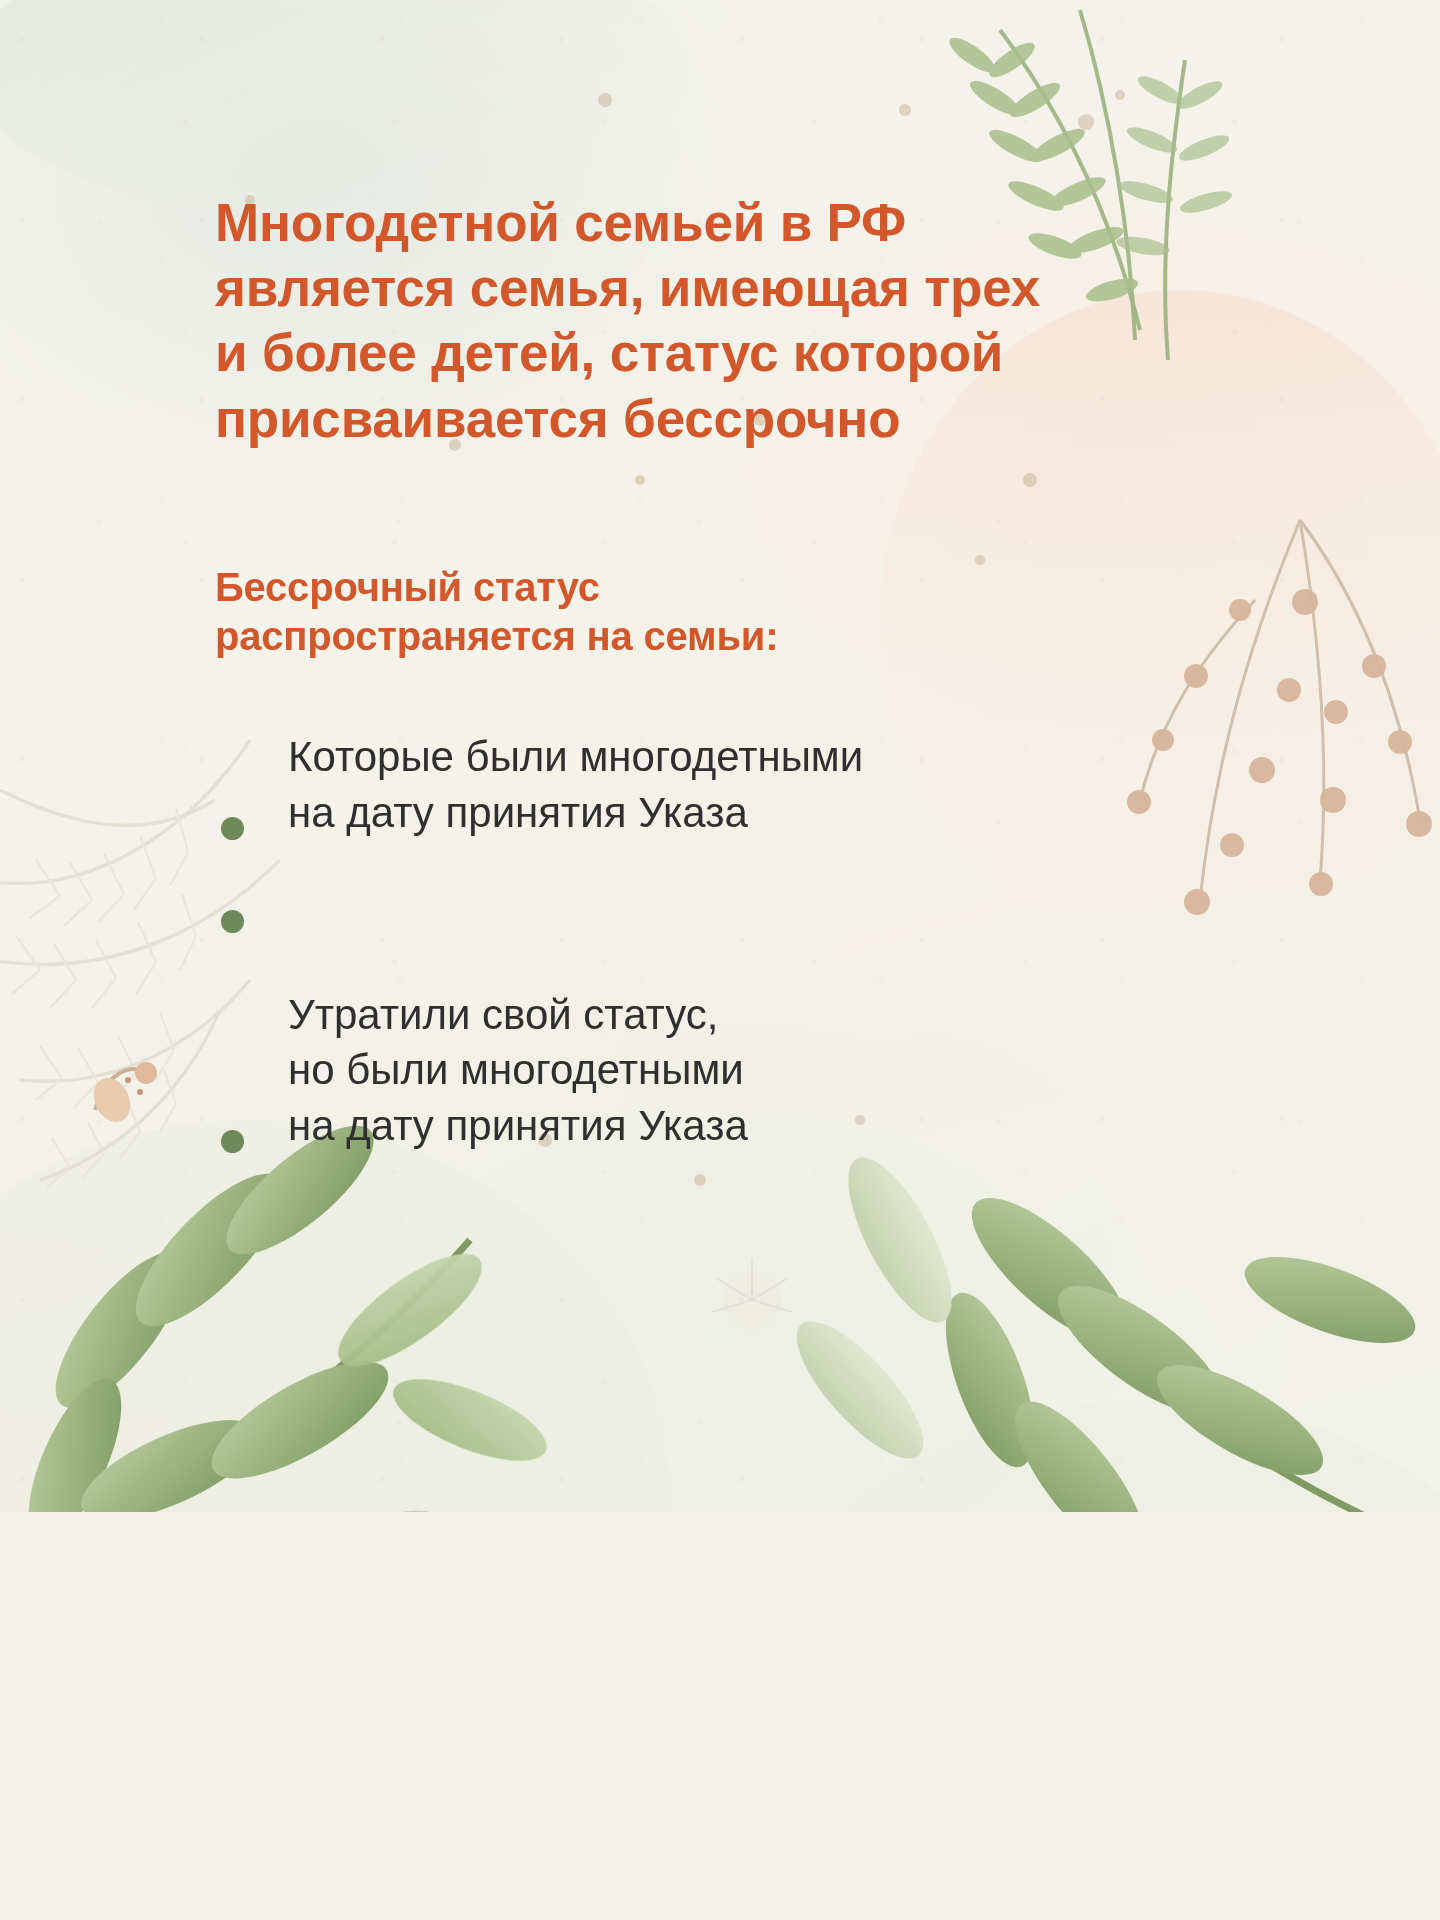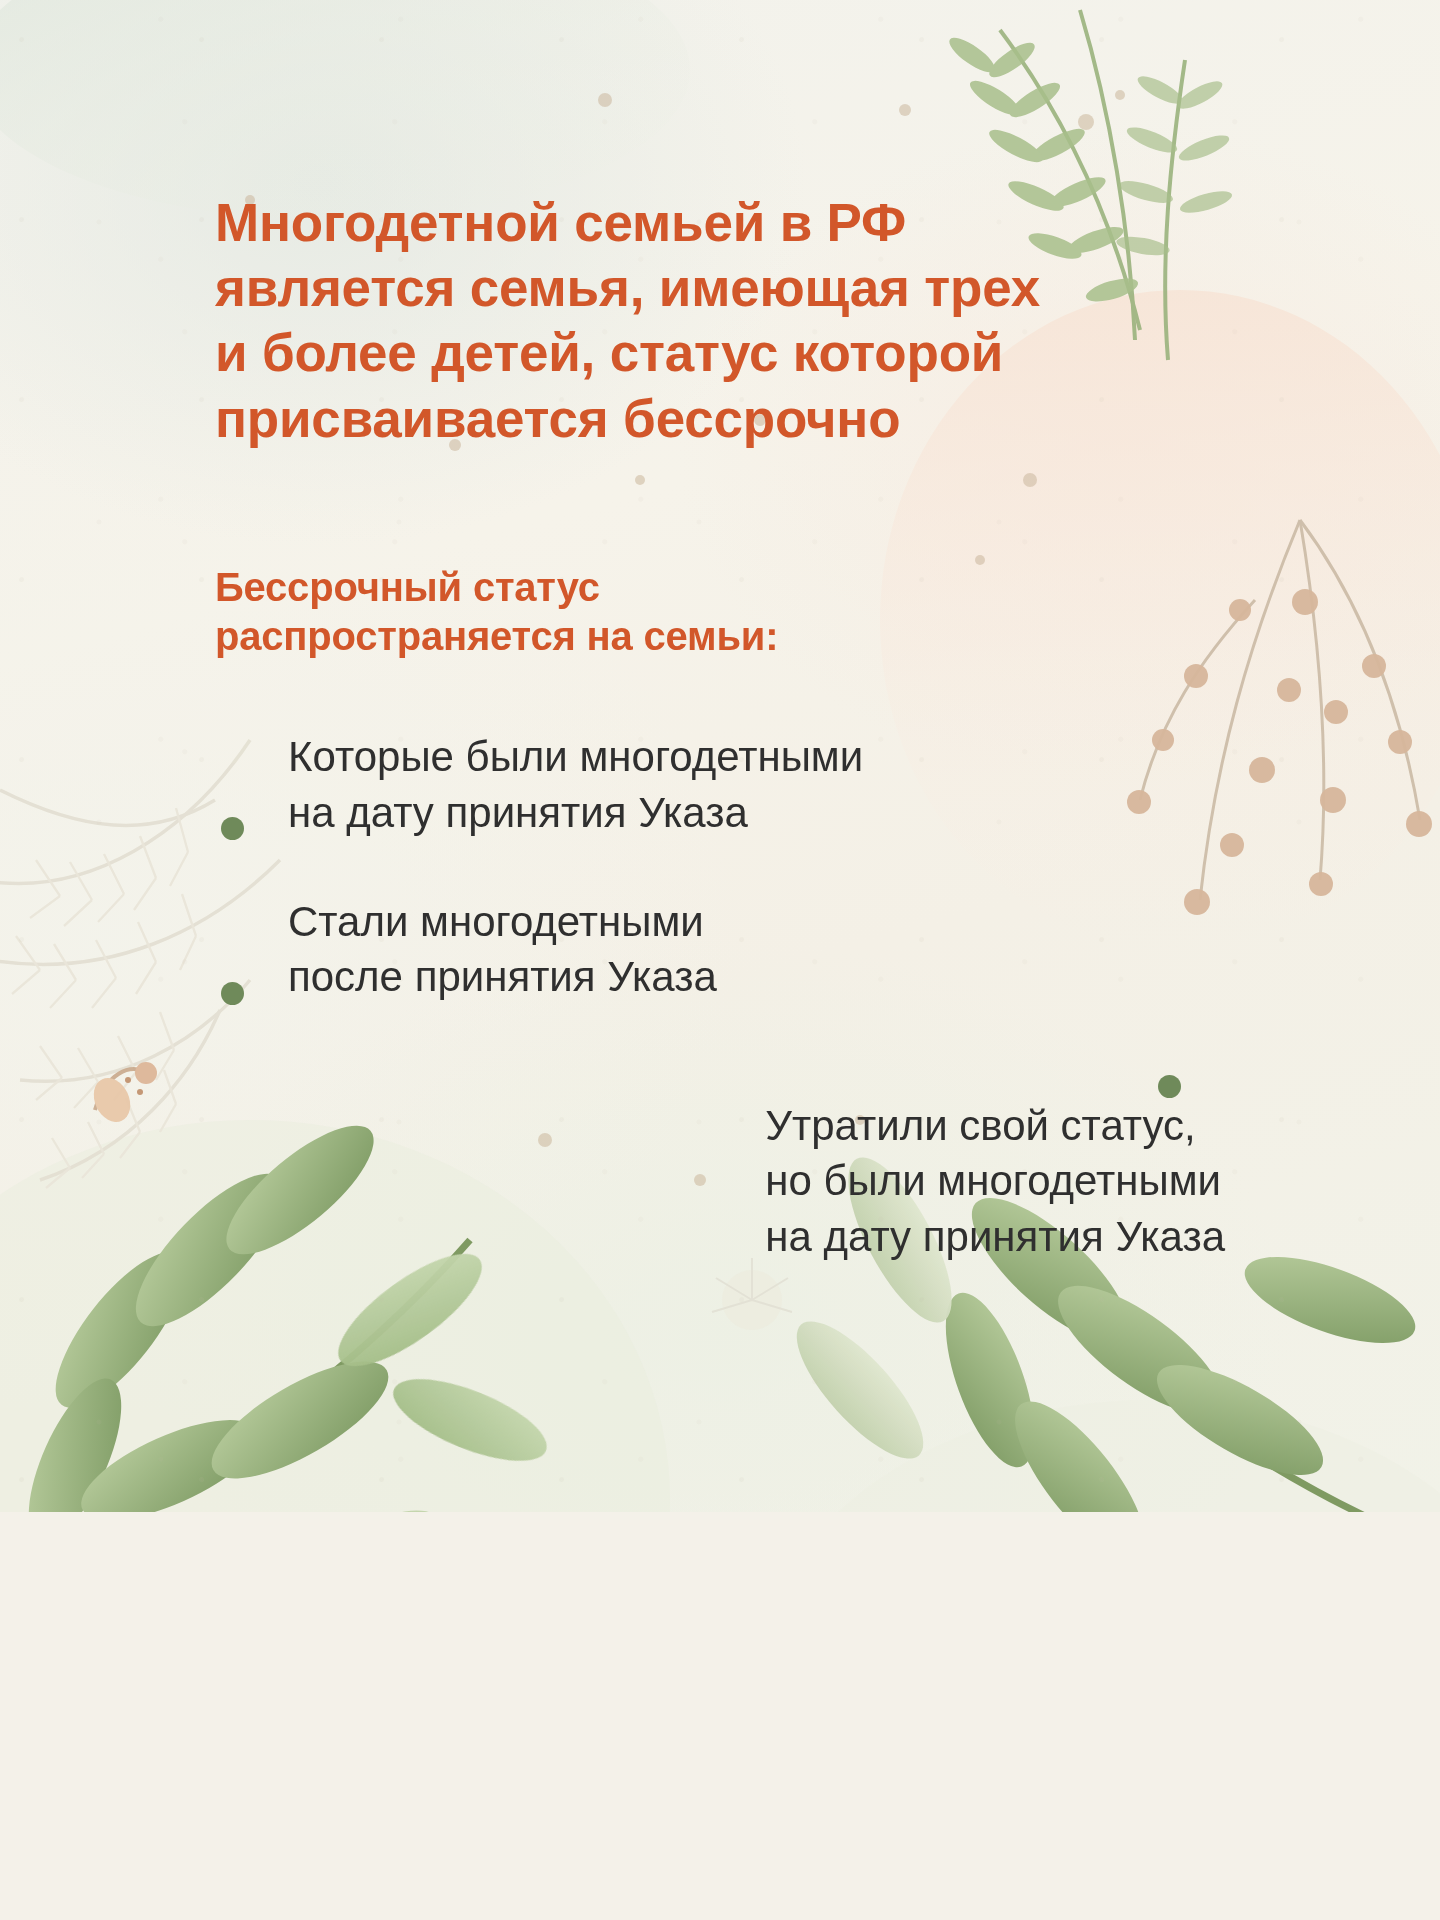--- a/index.html
+++ b/index.html
@@ -79,21 +79,21 @@
     margin: 0;
     padding: 68px 0 0 0;
     list-style: none;
   }
 
   .bullet-item {
     display: flex;
     align-items: flex-end;
     margin-bottom: 54px;
   }
-  .bullet-item:last-child { margin-bottom: 8px; flex-direction: column; }
+  .bullet-item:last-child { margin-bottom: 8px; }
 
   .bullet-dot {
     flex: 0 0 auto;
     width: 23px;
     height: 23px;
     border-radius: 50%;
     background: #6f8a5a;
     margin-top: 16px;
     margin-left: 6px;
     margin-right: 44px;
@@ -323,22 +323,20 @@
 распространяется на семьи:</h2>
 
     <ul class="bullet-list">
       <li class="bullet-item">
         <span class="bullet-dot"></span>
         <span class="bullet-text">Которые были многодетными
 на дату принятия Указа</span>
       </li>
       <li class="bullet-item">
         <span class="bullet-dot"></span>
-        <span class="bullet-text">Стали многодетными
-после принятия Указа</span>
       </li>
       <li class="bullet-item">
         <span class="bullet-dot"></span>
         <span class="bullet-text">Утратили свой статус,
 но были многодетными
 на дату принятия Указа</span>
       </li>
     </ul>
 
   </div>

